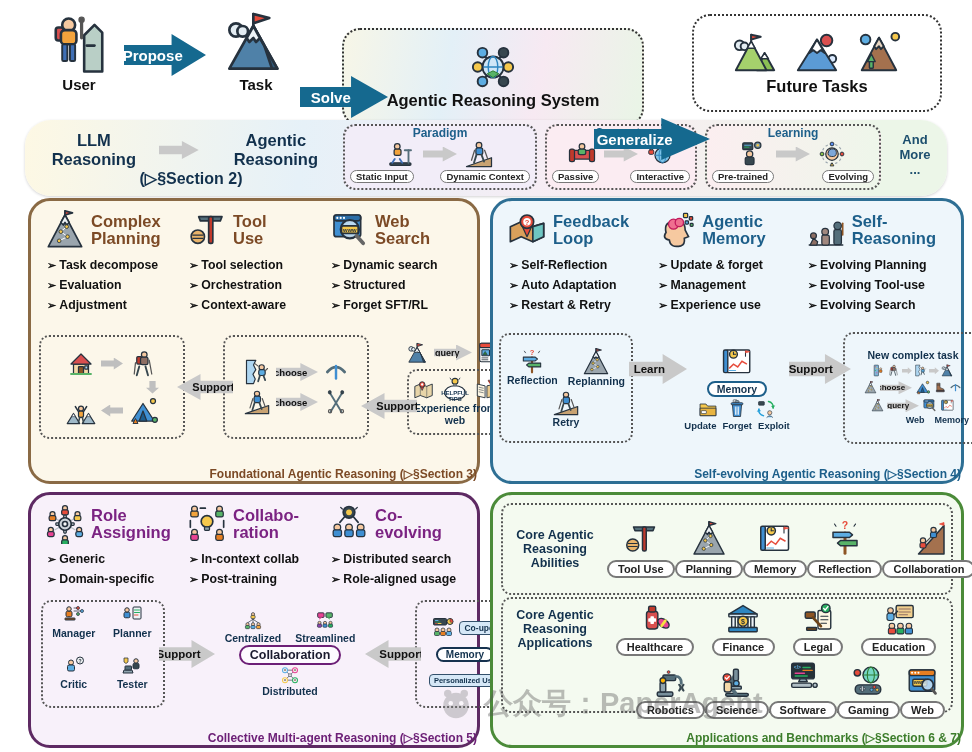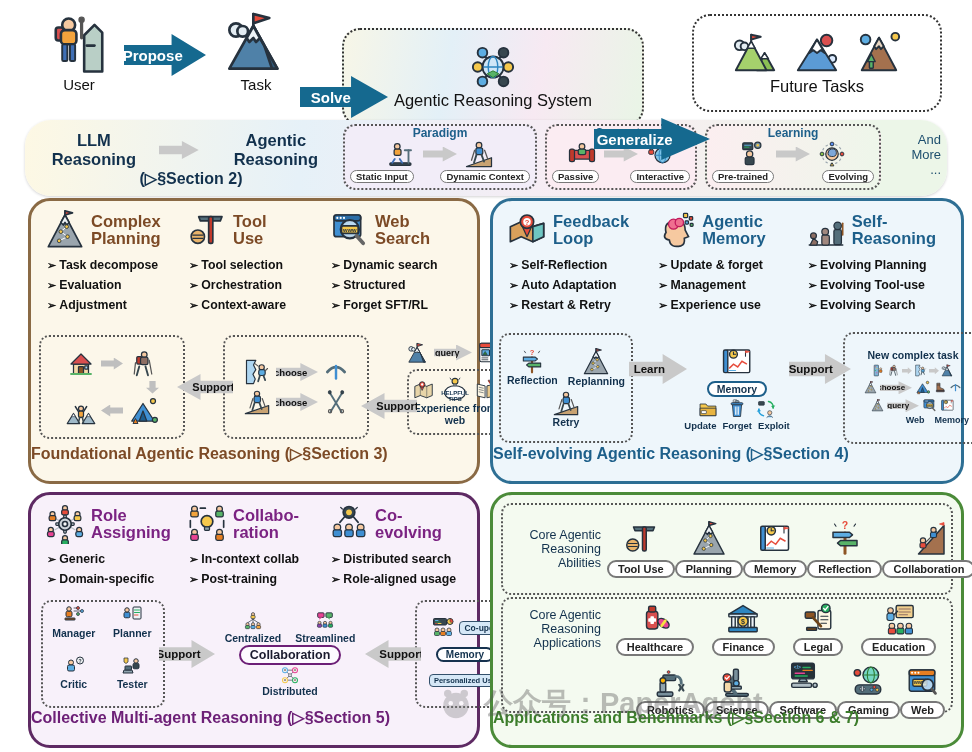--- a/index.html
+++ b/index.html
@@ -1,19 +1,19 @@
 <!DOCTYPE html>
 <html><head>
 <meta charset="utf-8">
 <style>
   html,body{margin:0;padding:0}
   #page{position:relative;width:972px;height:752px;background:#fff;font-family:"Liberation Sans",sans-serif;overflow:hidden;color:#111}
   .abs{position:absolute}
   .stack{display:flex;flex-direction:column;align-items:center;gap:2px}
-  .lbl{font-weight:normal;text-align:right}
+  .lbl{font-weight:bold;text-align:center}
   .ic{display:block}
   .ic svg{width:100%;height:100%;display:block}
   .i13{width:13px;height:13px}.i15{width:15px;height:15px}.i20{width:20px;height:20px}
   .i22{width:22px;height:22px}.i24{width:24px;height:24px}.i26{width:26px;height:26px}
   .i28{width:28px;height:28px}.i30{width:30px;height:30px}.i34{width:34px;height:34px}
   .i36{width:36px;height:36px}.i40{width:40px;height:40px}.i46{width:46px;height:46px}
   .i62{width:62px;height:62px}
   
   .ar{position:relative;display:flex;align-items:center;justify-content:center;font-weight:bold;color:#111;flex:none}
   .ar-r{clip-path:polygon(0 26%,58% 26%,58% 0,100% 50%,58% 100%,58% 74%,0 74%);background:#c9c9c9}
@@ -38,21 +38,21 @@
   .grp-pills{display:flex;justify-content:space-between;width:100%;gap:4px}
   
   .quad{position:absolute;border:3.5px solid;border-radius:22px;box-sizing:border-box}
   .cols{display:flex;padding:9px 6px 0 14px}
   .col{flex:1}
   .colhead{display:flex;align-items:center;gap:6px}
   .coltitle{font-size:16.5px;font-weight:bold;line-height:1.03;white-space:pre-line}
   .blist{margin:8px 0 0 2px;padding:0;list-style:none;font-size:12.3px;font-weight:bold;color:#111}
   .blist li{margin-bottom:6px;white-space:nowrap}
   .blist li::before{content:"➢  ";font-size:11px}
-  .cap{position:absolute;left:0;right:0;bottom:18px;text-align:left;font-size:16px;font-weight:bold}
+  .cap{position:absolute;left:0;right:0;bottom:0;text-align:right;font-size:12px;font-weight:bold}
   .diag{position:absolute;display:flex;align-items:center}
   .dbox{border:2px dotted #555;border-radius:10px;display:flex;flex-direction:column;justify-content:center;gap:2px;padding:2px;box-sizing:border-box;flex:none}
   .drow{display:flex;align-items:center;justify-content:center;gap:5px}
   .tlbl{font-size:10.5px;font-weight:bold;color:#12314d;line-height:1.05;text-align:center}
   .supp{font-size:11px;z-index:2}
   .pre{white-space:pre-line}
   .tipswrap{position:relative;width:28px;height:26px;flex:none}
   .tipstxt{position:absolute;left:0;right:0;top:13px;text-align:center;font-size:6px;font-weight:bold;color:#12314d;line-height:1;white-space:pre-line}
 </style>
 </head>

